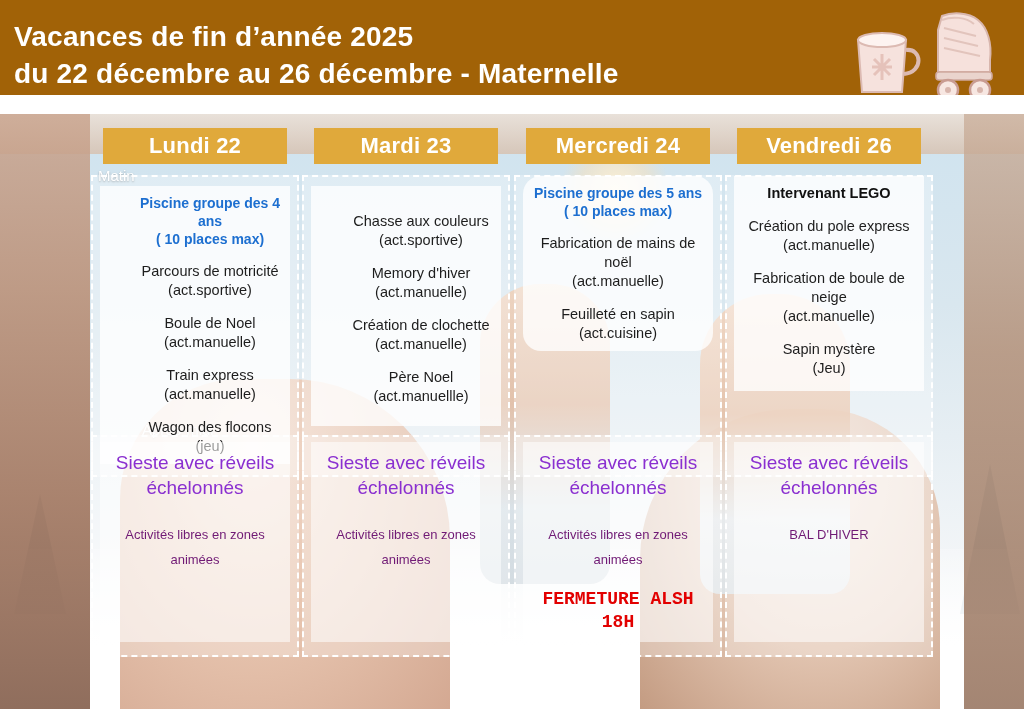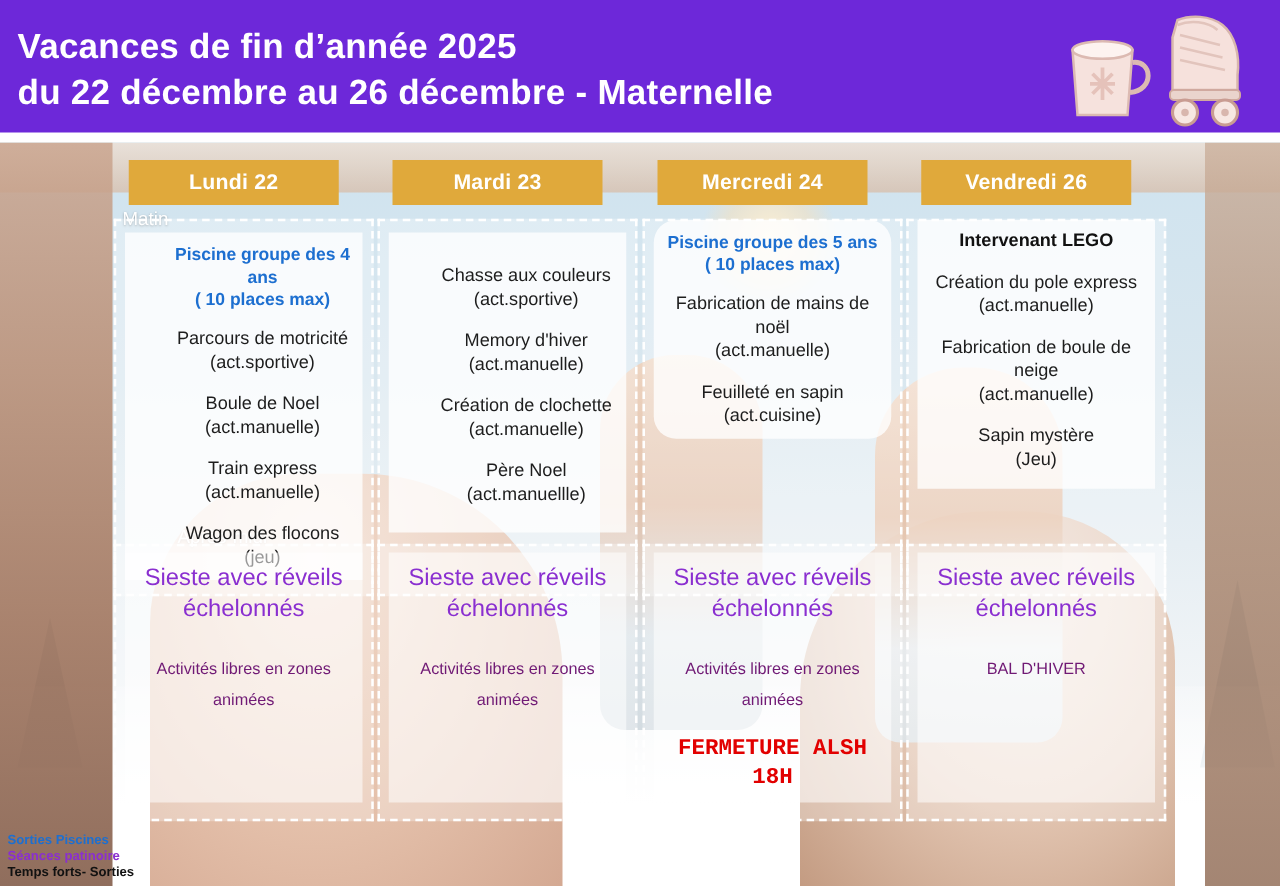--- a/index.html
+++ b/index.html
@@ -18,22 +18,22 @@
     width: 1024px;
     height: 709px;
     overflow: hidden;
   }
 
   
   .header {
     position: absolute;
     left: 0; top: 0;
     width: 1024px;
-    height: 106px;
-    background: #6d28d9;
+    height: 95px;
+    background: #a16207;
     overflow: hidden;
   }
   .header-title {
     position: absolute;
     left: 14px;
     top: 18px;
     color: #ffffff;
     font-size: 28px;
     font-weight: bold;
     line-height: 37px;
@@ -141,25 +141,25 @@
   }
   .col-0 { left: 88px; }
   .col-1 { left: 299px; }
   .col-2 { left: 511px; }
   .col-3 { left: 722px; }
 
   .day-header {
     position: absolute;
     top: 14px;
     height: 36px;
-    width: 168px;
+    width: 184px;
     left: 15px;
     background: #e0a93b;
     color: #ffffff;
-    font-size: 17px;
+    font-size: 22px;
     font-weight: bold;
     display: flex;
     align-items: center;
     justify-content: center;
     letter-spacing: .2px;
   }
 
   .slot {
     position: absolute;
     border: 2px dashed #ffffff;
@@ -391,19 +391,14 @@
         <p class="entry">Sapin mystère
 (Jeu)</p>
       </div>
       <div class="card card-afternoon">
         <p class="entry purple">Sieste avec réveils échelonnés</p>
         <p class="entry big">BAL D'HIVER</p>
       </div>
     </div>
   </div>
 
-  <div class="legend">
-    <div class="l1">Sorties Piscines</div>
-    <div class="l2">Séances patinoire</div>
-    <div class="l3">Temps forts- Sorties</div>
-  </div>
 
 </div>
 
 </body></html>

